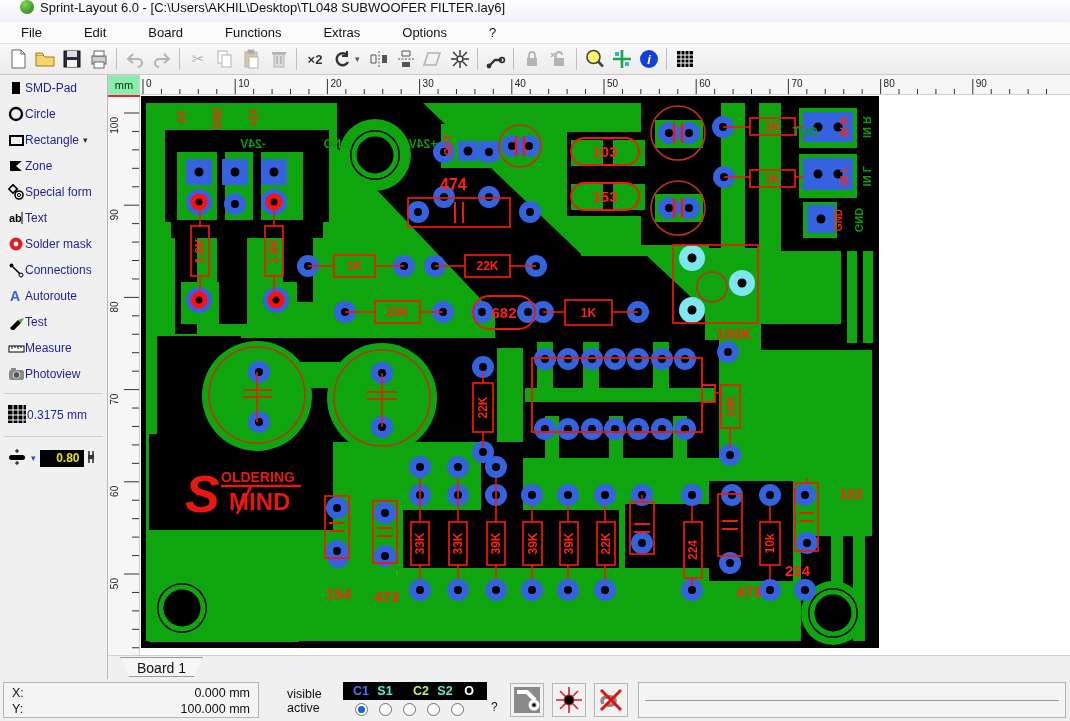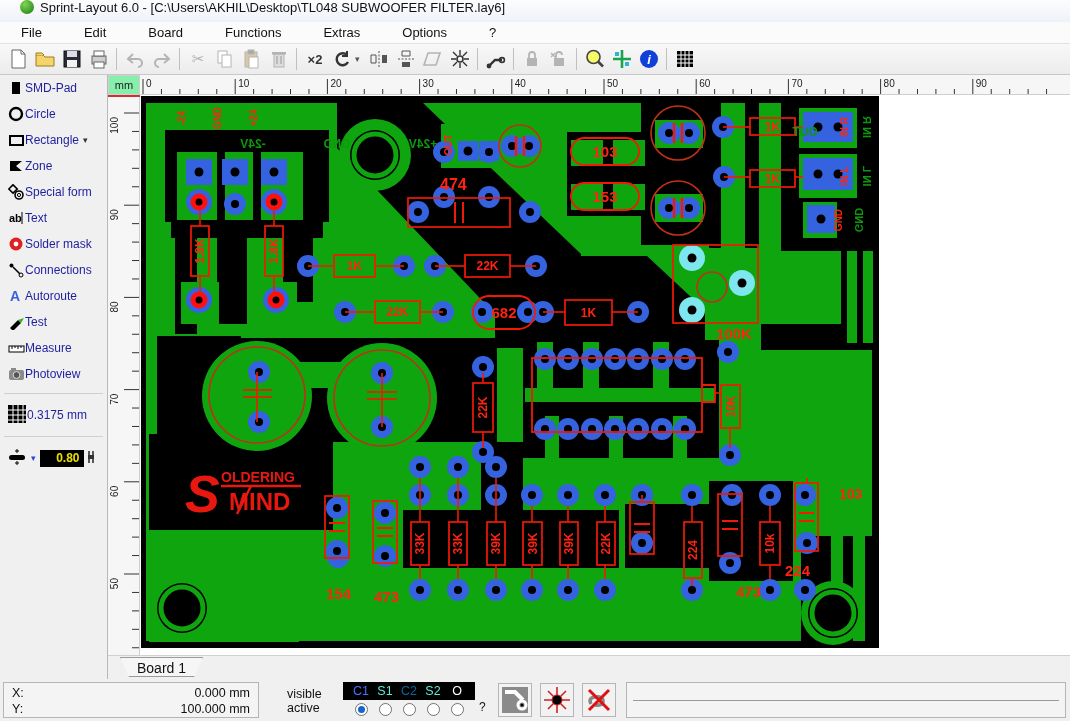--- a/index.html
+++ b/index.html
@@ -59,21 +59,21 @@
 
   
   #statusbar { position:absolute; left:0; top:679px; width:1070px; height:42px; background:#f0f0f0;
     display:flex; align-items:center; }
   .panel { border:1px solid #b5b5b5; background:#f4f4f4; height:36px; }
   #xy-panel { width:256px; margin-left:3px; padding:2px 8px; font-size:12.5px; color:#111; }
   .xy-row { display:flex; justify-content:space-between; line-height:16px; }
   #vis-act { width:62px; margin-left:20px; padding:2px 0 0 8px; font-size:12.5px; color:#111; border:none; background:none;}
   #layers { margin-left:2px; }
   #layer-names { background:#000; height:18px; display:flex; align-items:center; padding:0 6px; }
-  .layer-name { width:24px; font-weight:normal; font-size:12.5px; text-align:center; }
+  .layer-name { width:24px; font-weight:bold; font-size:12.5px; text-align:center; }
   #layer-radios { height:18px; display:flex; align-items:center; padding:0 6px; }
   .radio { width:13px; height:13px; border-radius:50%; border:1px solid #707070; background:#fff; margin:0 5.5px; position:relative;}
   .radio.sel::after { content:""; position:absolute; left:2px; top:2px; width:7px; height:7px; border-radius:50%; background:#1464d2; }
   #layer-help { margin:14px 4px 0 4px; font-size:12px; color:#111; }
   .sb-btn { width:34px; height:34px; border:1px solid #b5b5b5; background:#f2f2f2; margin-left:8px;
     display:flex; align-items:center; justify-content:center; }
   #empty-panel { flex:1; margin:0 4px 0 10px; height:36px; border:1px solid #b5b5b5; position:relative; background:#f4f4f4;}
   #empty-panel::after { content:""; position:absolute; left:6px; right:6px; top:17px; height:1px; background:#9a9a9a; }
 
   svg text { font-family:"Liberation Sans", sans-serif; }
@@ -910,21 +910,21 @@
         </div>
     </div>
     <div id="vis-act">
       <div>visible</div>
       <div>active</div>
     </div>
     <div id="layers">
       <div id="layer-names">
           <div class="layer-name" style="color: rgb(75, 111, 255);">C1</div>
           <div class="layer-name" style="color: #5eead4;">S1</div>
-          <div class="layer-name" style="color: #0369a1;">C2</div>
+          <div class="layer-name" style="color: #bef264; margin-left: 12px;">C2</div>
           <div class="layer-name" style="color: #5eead4;">S2</div>
           <div class="layer-name" style="color: rgb(255, 255, 255);">O</div>
         </div>
       <div id="layer-radios">
           <div style="width: 24px; display: flex; justify-content: center;">
             <div class="radio sel"></div>
           </div>
           <div style="width: 24px; display: flex; justify-content: center;">
             <div class="radio"></div>
           </div>

